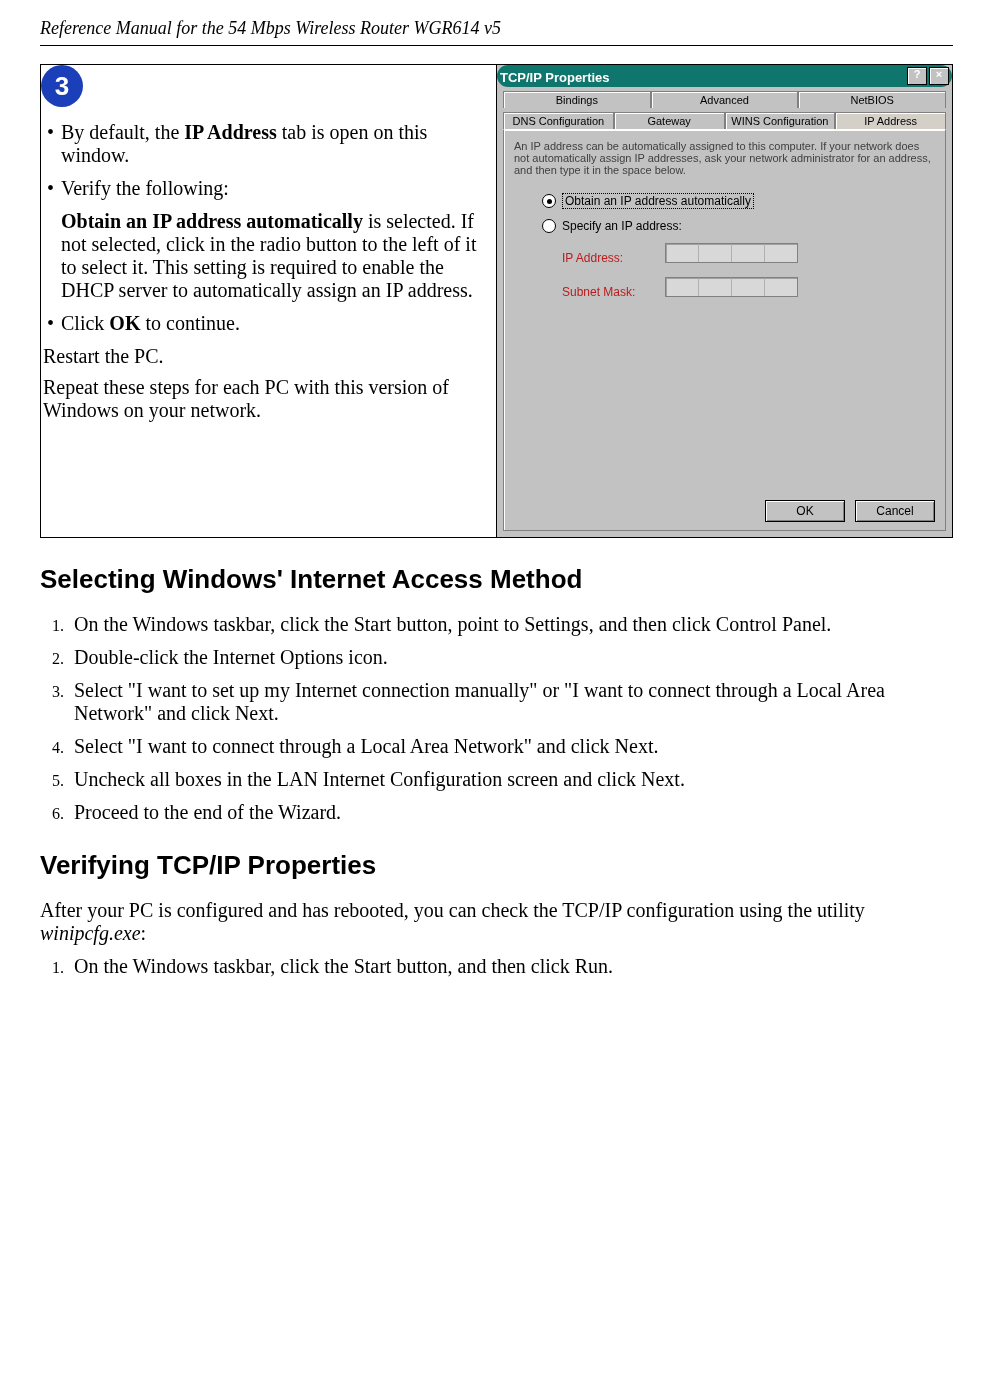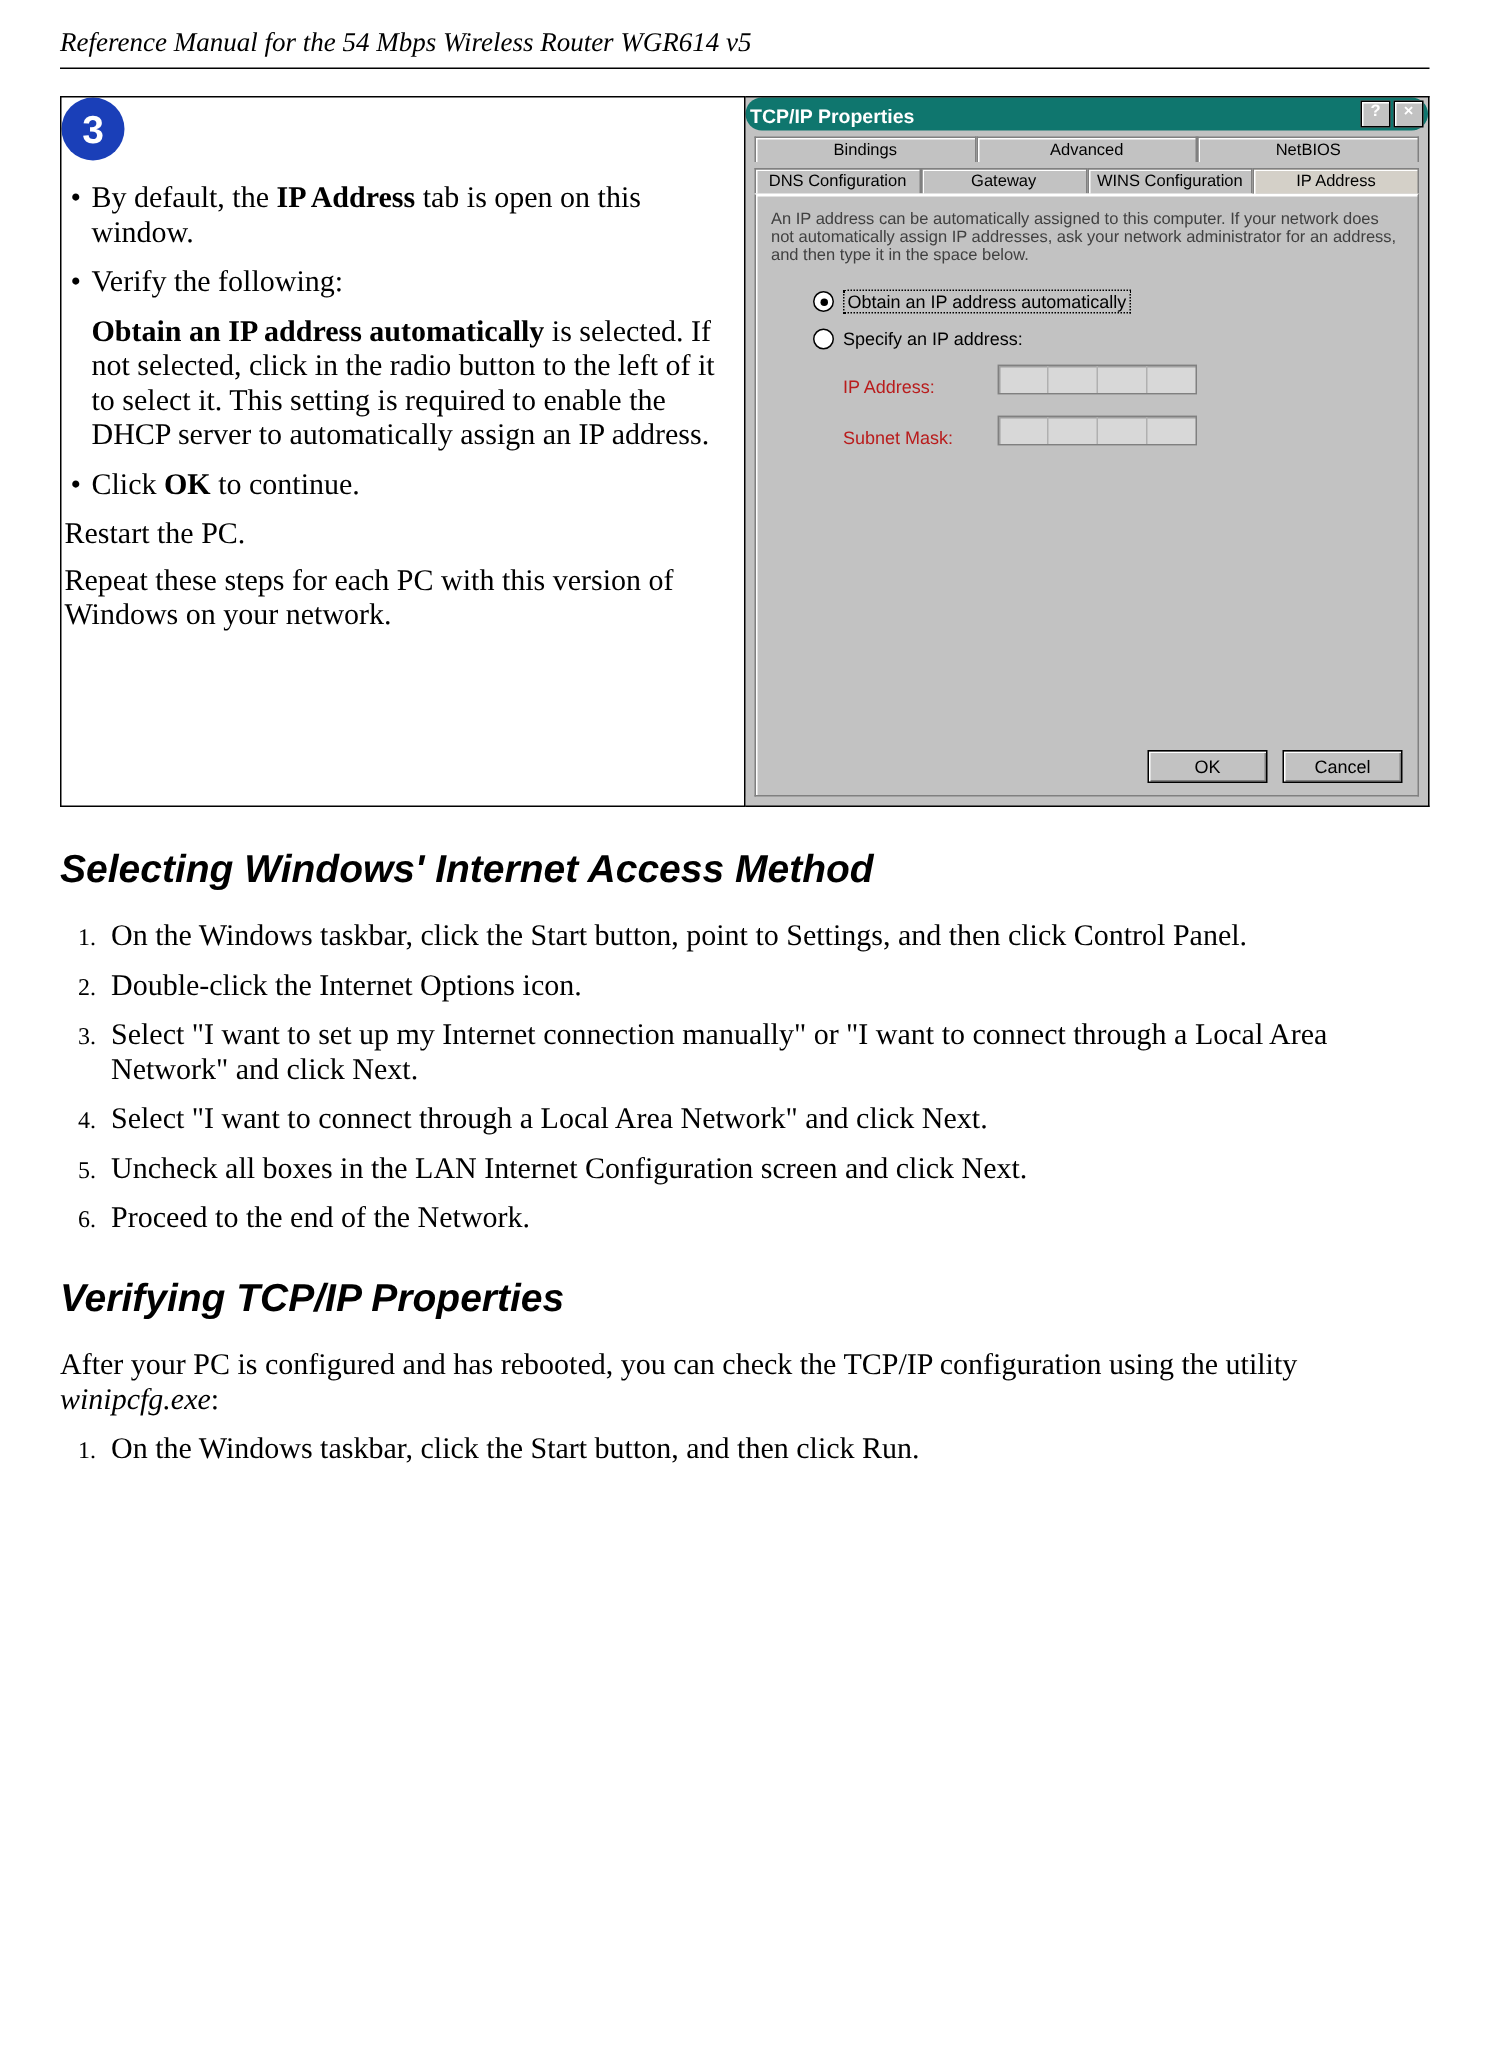--- a/index.html
+++ b/index.html
@@ -72,21 +72,20 @@
     flex: 1;
   }
   .plain-para {
     margin: 8px 0 8px 2px;
   }
   h2.section {
     font-family: Arial, Helvetica, sans-serif;
     font-weight: bold;
     font-size: 26px;
     margin: 26px 0 18px 0;
-    font-style: italic;
   }
   ol.steps {
     padding-left: 28px;
     margin: 0;
   }
   ol.steps li {
     margin-bottom: 10px;
     padding-left: 6px;
   }
   ol.steps li::marker {
@@ -369,21 +368,21 @@
     </table>
 
   <h2 class="section">Selecting Windows' Internet Access Method</h2>
 
   <ol class="steps">
     <li>On the Windows taskbar, click the Start button, point to Settings, and then click Control Panel.</li>
     <li>Double-click the Internet Options icon.</li>
     <li>Select "I want to set up my Internet connection manually" or "I want to connect through a Local Area Network" and click Next.</li>
     <li>Select "I want to connect through a Local Area Network" and click Next.</li>
     <li>Uncheck all boxes in the LAN Internet Configuration screen and click Next.</li>
-    <li>Proceed to the end of the Network.</li>
+    <li>Proceed to the end of the Wizard.</li>
   </ol>
 
   <h2 class="section">Verifying TCP/IP Properties</h2>
 
   <div class="after-text">
     <span>After your PC is configured and has rebooted, you can check the TCP/IP configuration using the utility </span><span class="italic">winipcfg.exe</span><span>:</span>
   </div>
 
   <ol class="steps">
     <li>On the Windows taskbar, click the Start button, and then click Run.</li>

